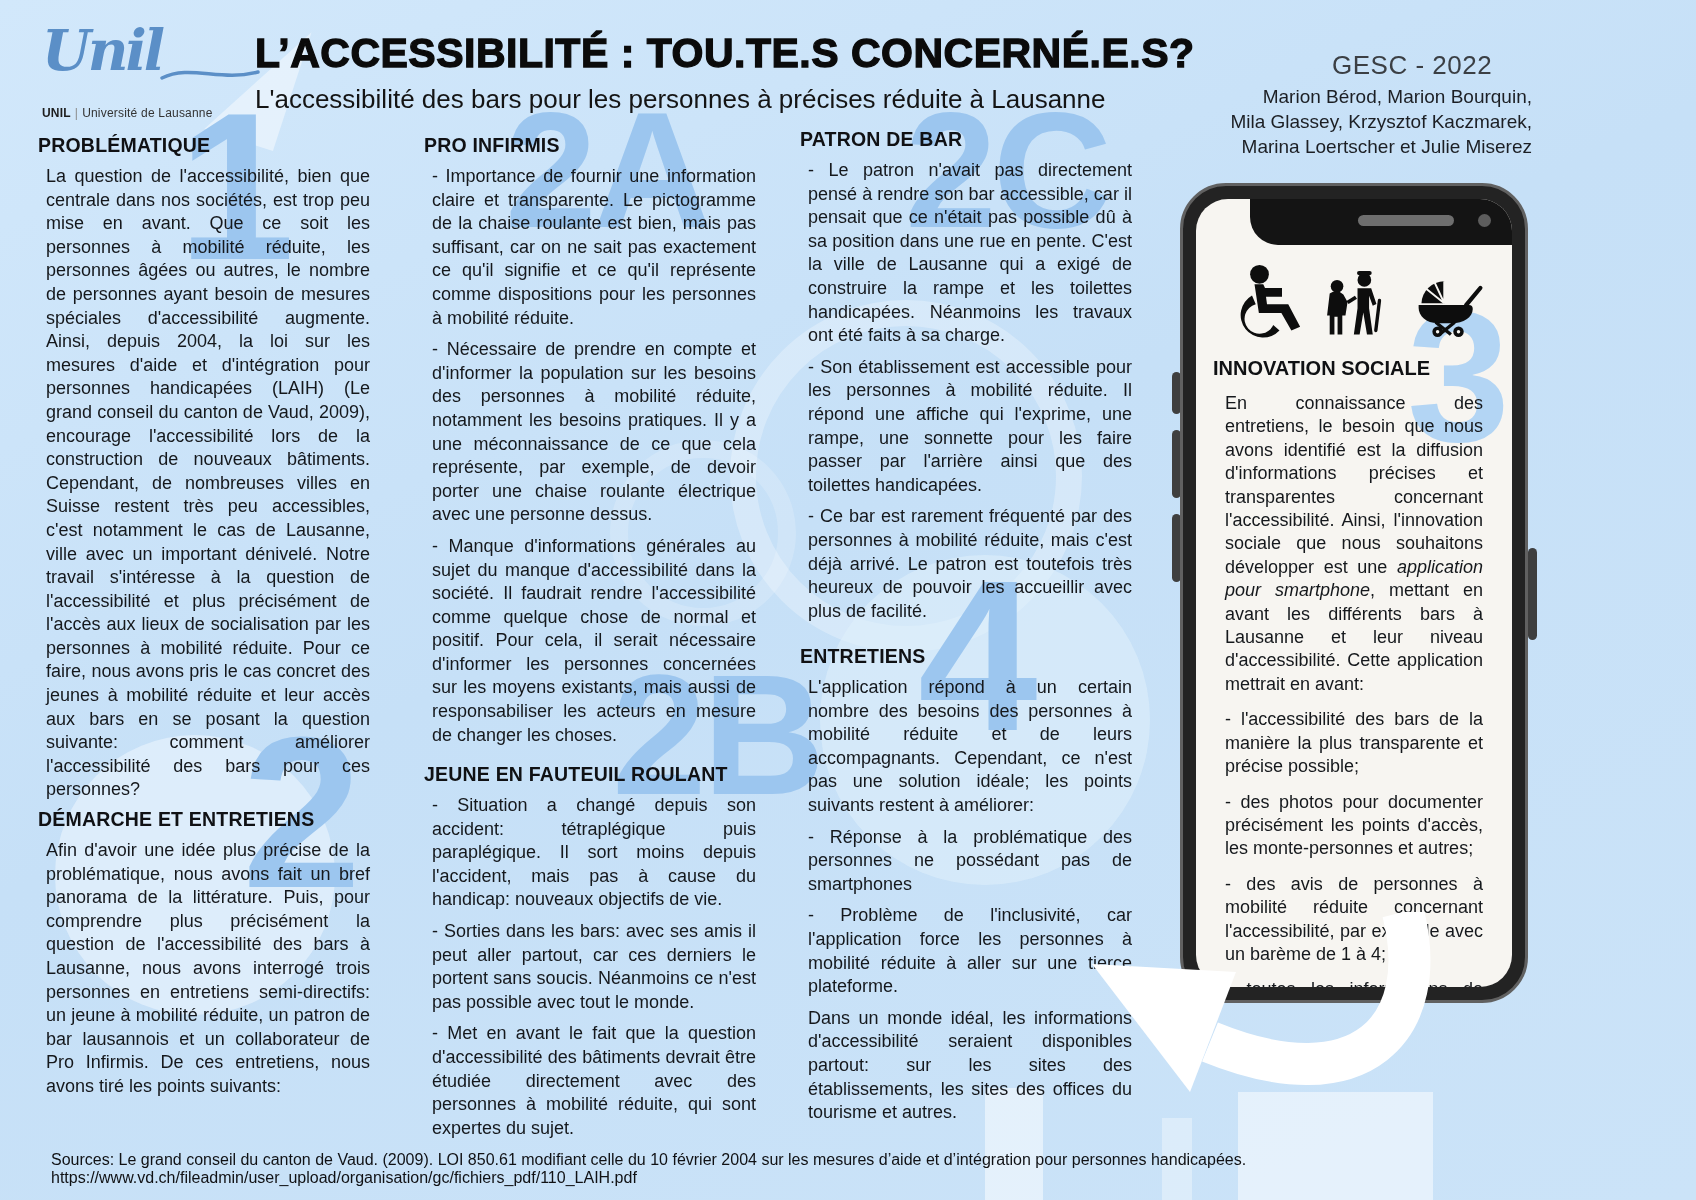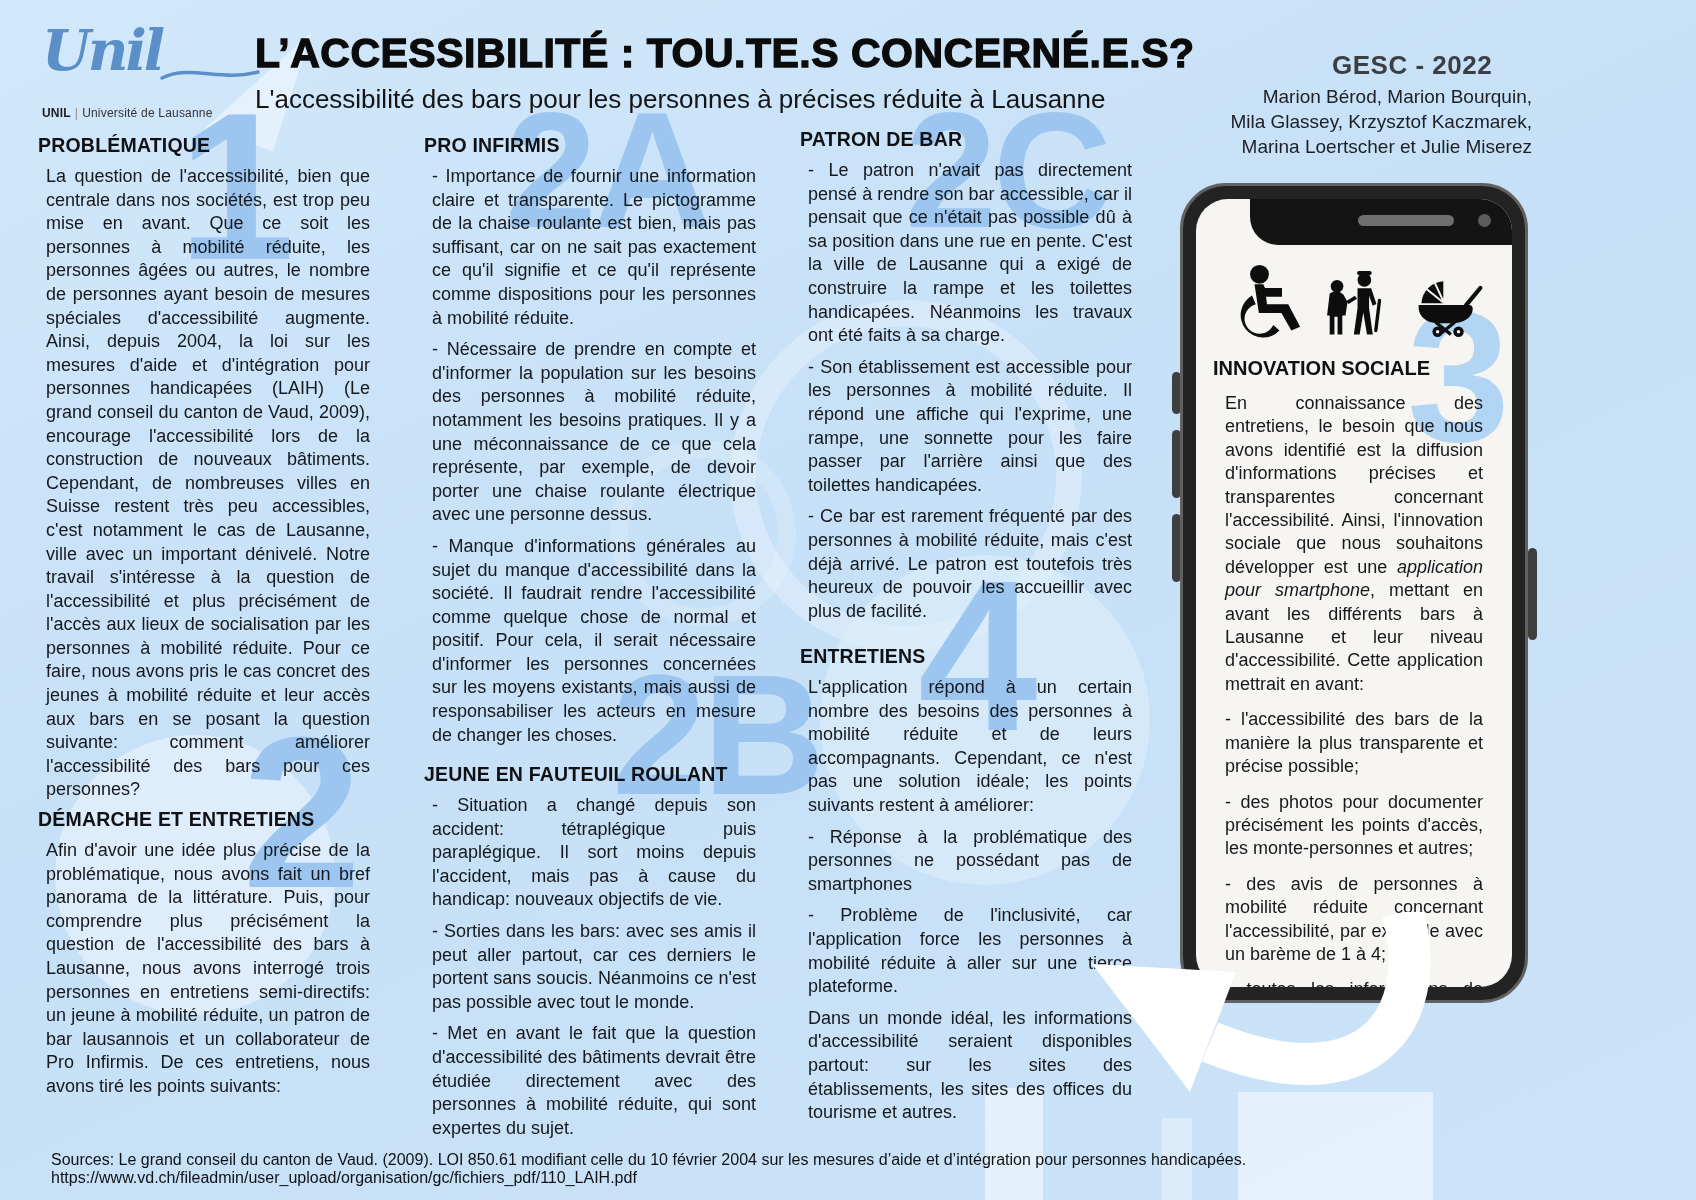--- a/index.html
+++ b/index.html
@@ -21,21 +21,21 @@
   .logo-script{font-family:"DejaVu Serif","Liberation Serif",serif;font-style:italic;font-weight:bold;
     font-size:56px;color:#5b8fc7;letter-spacing:-3px;line-height:1;}
   .logo-swash{display:block;margin:-10px 0 0 118px;}
   .logo-caption{font-size:12px;color:#1d1d1d;margin-top:24px;letter-spacing:.2px;}
   .logo-caption .sep{color:#8a8a8a;padding:0 4px;}
   .logo-caption .rest{color:#333;}
   .titleblock{position:absolute;left:255px;top:30px;width:1070px;text-align:left;z-index:5;}
   .title{font-size:41px;font-weight:bold;color:#0b0b0b;-webkit-text-stroke:1.3px #0b0b0b;
     letter-spacing:.5px;margin:0;white-space:nowrap;}
   .subtitle{font-size:26px;font-weight:400;color:#141414;margin:7px 0 0;white-space:nowrap;}
-  .event{position:absolute;left:1332px;top:50px;font-size:26px;color:#3b3f44;z-index:5;letter-spacing:.5px;font-weight:bold;}
+  .event{position:absolute;left:1332px;top:50px;font-size:26px;color:#3b3f44;z-index:5;letter-spacing:.5px;}
   .authors{position:absolute;right:164px;top:84px;width:420px;text-align:right;font-size:19px;
     line-height:25px;color:#1c1f24;z-index:5;}
 
   
   .sec{position:absolute;width:340px;z-index:2;}
   .sec h2{font-size:19.5px;font-weight:bold;margin:0 0 4px;color:#101114;letter-spacing:.2px;}
   .sec p{margin:8px;font-size:18px;line-height:23.6px;text-align:justify;color:#15181c;}
 
   
   .pbtn{position:absolute;background:#3f3f3f;width:9px;border-radius:5px;z-index:9;}

